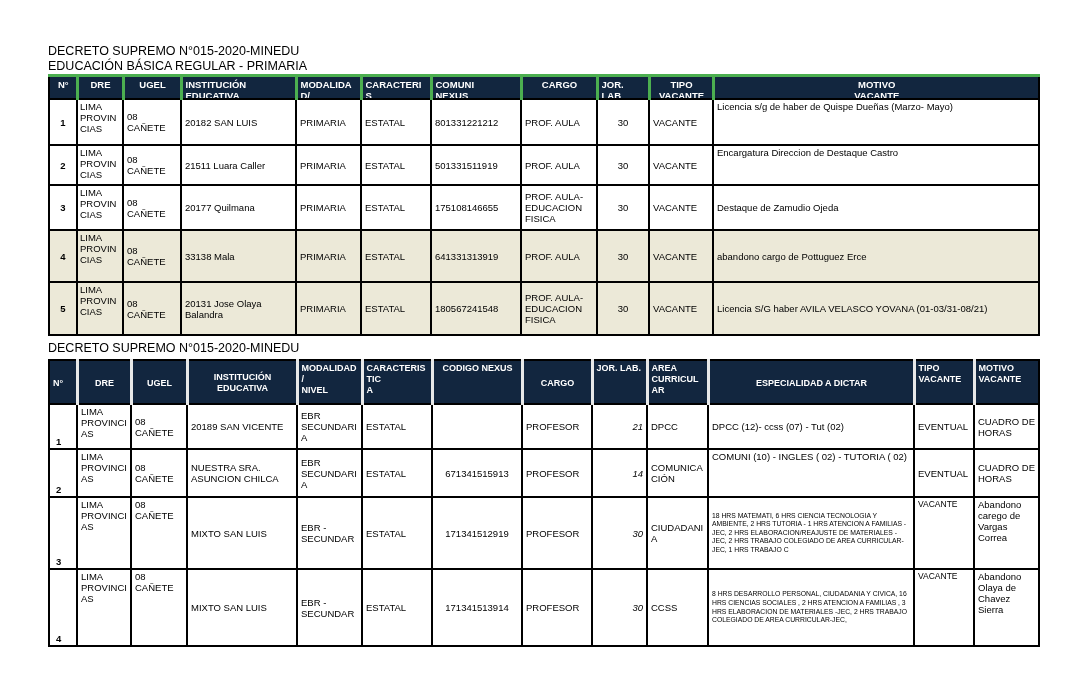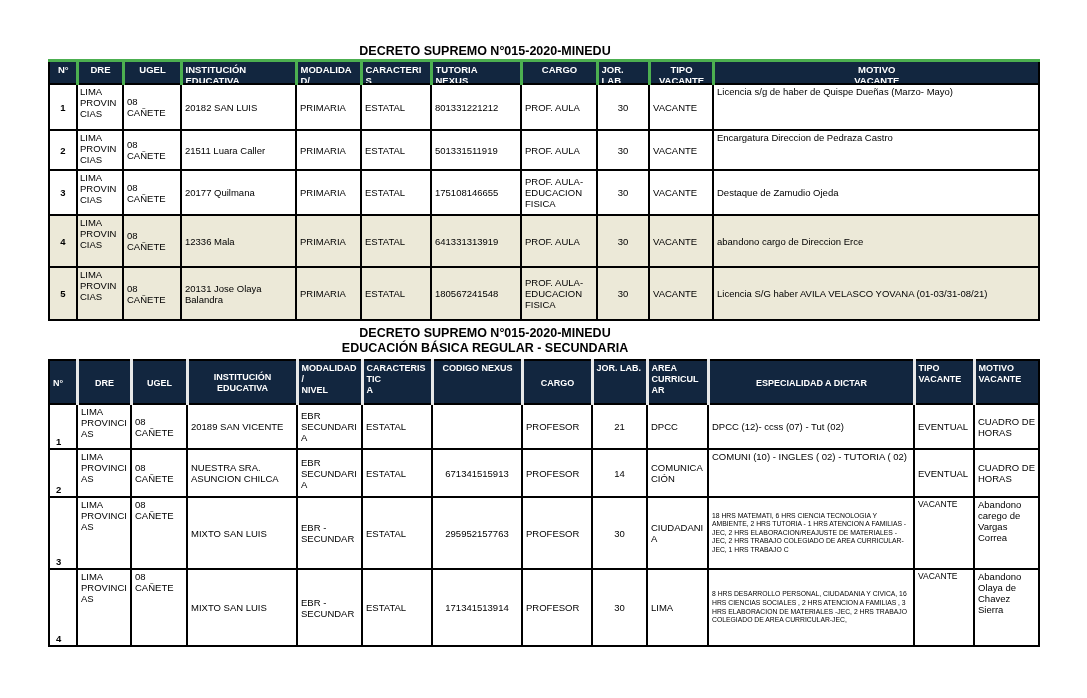--- a/index.html
+++ b/index.html
@@ -1,18 +1,18 @@
 <!DOCTYPE html>
 <html><head>
 <meta charset="utf-8">
 <style>
   html,body{margin:0;padding:0;background:#fff;}
   body{width:1087px;height:698px;font-family:"Liberation Sans",sans-serif;color:#000;overflow:hidden;}
   .page{padding:44px 0 0 48px;}
-  .title-block{width:874px;text-align:center;font-weight:bold;font-size:12.5px;line-height:15px;}
+  .title-block{width:874px;text-align:left;font-weight:normal;font-size:12.5px;line-height:15px;}
   .title-block.second{margin-top:5px;margin-bottom:3px;}
   table{border-collapse:collapse;table-layout:fixed;width:990px;}
   td,th{overflow:hidden;word-wrap:break-word;overflow-wrap:break-word;}
   
   th{background:#12263f;color:#fff;font-size:9.5px;font-weight:bold;line-height:11px;padding:2px 2px 0 3px;}
   #t1 th{border-top:3px solid #4caf50;border-left:3px solid #4caf50;border-bottom:2px solid #000;vertical-align:top;}
   #t1 th:first-child{border-left:2px solid #000;}
   #t1 .hclip{height:19px;overflow:hidden;}
   #t2 th{border-top:2px solid #000;border-left:3px solid #e8e8e8;border-bottom:2px solid #000;font-size:9px;}
   #t2 th:first-child{border-left:2px solid #000;}
@@ -32,39 +32,40 @@
   #t1 tbody tr:nth-child(2){height:40px;}
   #t1 tbody tr:nth-child(3){height:45px;}
   #t1 tbody tr:nth-child(4){height:52px;}
   #t1 tbody tr:nth-child(5){height:53px;}
   #t1 tbody tr:nth-child(1) .c10,#t1 tbody tr:nth-child(2) .c10{vertical-align:top;}
   #t1 tbody tr:nth-child(4) td,#t1 tbody tr:nth-child(5) td{background:#ece9d8;}
   
   #t2 .c0{vertical-align:bottom;font-weight:bold;padding-left:6px;}
   #t2 .c1{vertical-align:top;}
   #t2 .c6{text-align:center;margin-left:24px;}
-  #t2 .c8{text-align:center;}
+  #t2 .c8{text-align:right;font-style:italic;}
   #t2 tbody tr:nth-child(1){height:45px;}
   #t2 tbody tr:nth-child(2){height:48px;}
   #t2 tbody tr:nth-child(3){height:72px;}
   #t2 tbody tr:nth-child(4){height:77px;}
   #t2 tbody tr:nth-child(2) .c10{vertical-align:top;}
   #t2 tbody tr:nth-child(3) .c2,#t2 tbody tr:nth-child(4) .c2,
   #t2 tbody tr:nth-child(3) .c11,#t2 tbody tr:nth-child(4) .c11,
   #t2 tbody tr:nth-child(3) .c12,#t2 tbody tr:nth-child(4) .c12{vertical-align:top;}
   #t2 tbody tr:nth-child(3) .c10,#t2 tbody tr:nth-child(4) .c10{font-size:6.8px;line-height:8.6px;}
   #t2 tbody tr:nth-child(3) .c11,#t2 tbody tr:nth-child(4) .c11{font-size:8.5px;}
 </style>
 </head>
 <body>
 
 <div class="page">
 
   <div class="title-block">
     <div>DECRETO SUPREMO N°015-2020-MINEDU</div>
+    <div>EDUCACIÓN BÁSICA REGULAR - PRIMARIA</div>
   </div>
 
   <table id="t1">
     <colgroup>
       <col style="width:28px">
         <col style="width:46px">
         <col style="width:58px">
         <col style="width:115px">
       <col style="width:65px">
         <col style="width:70px">
@@ -88,21 +89,21 @@
         <th class="hl">
             <div class="hclip"><span>INSTITUCIÓN</span><br><span>EDUCATIVA</span></div>
           </th>
         <th class="hl">
             <div class="hclip"><span>MODALIDAD/</span><br></div>
           </th>
         <th class="hl">
             <div class="hclip"><span>CARACTERIS</span><br></div>
           </th>
         <th class="hl">
-            <div class="hclip"><span>TUTORIA</span><br><span>NEXUS</span></div>
+            <div class="hclip"><span>COMUNI</span><br><span>NEXUS</span></div>
           </th>
         <th class="hc">
             <div class="hclip"><span>CARGO</span></div>
           </th>
         <th class="hl">
             <div class="hclip"><span>JOR.</span><br><span>LAB</span></div>
           </th>
         <th class="hc">
             <div class="hclip"><span>TIPO</span><br><span>VACANTE</span></div>
           </th>
@@ -129,67 +130,66 @@
           <td class="c0">2</td>
           <td class="c1">LIMA PROVINCIAS</td>
           <td class="c2">08 CAÑETE</td>
           <td class="c3">21511 Luara Caller</td>
           <td class="c4">PRIMARIA</td>
           <td class="c5">ESTATAL</td>
           <td class="c6">501331511919</td>
           <td class="c7">PROF. AULA</td>
           <td class="c8">30</td>
           <td class="c9">VACANTE</td>
-          <td class="c10">Encargatura Direccion de Pedraza Castro</td>
+          <td class="c10">Encargatura Direccion de Destaque Castro</td>
         </tr>
         <tr>
           <td class="c0">3</td>
           <td class="c1">LIMA PROVINCIAS</td>
           <td class="c2">08 CAÑETE</td>
           <td class="c3">20177 Quilmana</td>
           <td class="c4">PRIMARIA</td>
           <td class="c5">ESTATAL</td>
           <td class="c6">175108146655</td>
           <td class="c7">PROF. AULA-EDUCACION FISICA</td>
           <td class="c8">30</td>
           <td class="c9">VACANTE</td>
           <td class="c10">Destaque de Zamudio Ojeda</td>
         </tr>
         <tr>
           <td class="c0">4</td>
           <td class="c1">LIMA PROVINCIAS</td>
           <td class="c2">08 CAÑETE</td>
-          <td class="c3">12336 Mala</td>
+          <td class="c3">33138 Mala</td>
           <td class="c4">PRIMARIA</td>
           <td class="c5">ESTATAL</td>
           <td class="c6">641331313919</td>
           <td class="c7">PROF. AULA</td>
           <td class="c8">30</td>
           <td class="c9">VACANTE</td>
-          <td class="c10">abandono cargo de Direccion Erce</td>
+          <td class="c10">abandono cargo de Pottuguez Erce</td>
         </tr>
         <tr>
           <td class="c0">5</td>
           <td class="c1">LIMA PROVINCIAS</td>
           <td class="c2">08 CAÑETE</td>
           <td class="c3">20131 Jose Olaya Balandra</td>
           <td class="c4">PRIMARIA</td>
           <td class="c5">ESTATAL</td>
           <td class="c6">180567241548</td>
           <td class="c7">PROF. AULA-EDUCACION FISICA</td>
           <td class="c8">30</td>
           <td class="c9">VACANTE</td>
           <td class="c10">Licencia S/G haber AVILA VELASCO YOVANA (01-03/31-08/21)</td>
         </tr>
       </tbody>
   </table>
 
   <div class="title-block second">
     <div>DECRETO SUPREMO N°015-2020-MINEDU</div>
-    <div>EDUCACIÓN BÁSICA REGULAR - SECUNDARIA</div>
   </div>
 
   <table id="t2">
     <colgroup>
       <col style="width:28px">
         <col style="width:54px">
         <col style="width:56px">
         <col style="width:110px">
       <col style="width:65px">
         <col style="width:70px">
@@ -249,39 +249,39 @@
           <td class="c11">EVENTUAL</td>
           <td class="c12">CUADRO DE HORAS</td>
         </tr>
         <tr>
           <td class="c0">3</td>
           <td class="c1">LIMA PROVINCIAS</td>
           <td class="c2">08 CAÑETE</td>
           <td class="c3">MIXTO SAN LUIS</td>
           <td class="c4">EBR - SECUNDAR</td>
           <td class="c5">ESTATAL</td>
-          <td class="c6">295952157763</td>
+          <td class="c6">171341512919</td>
           <td class="c7">PROFESOR</td>
           <td class="c8">30</td>
           <td class="c9">CIUDADANIA</td>
           <td class="c10">18 HRS MATEMATI, 6 HRS CIENCIA TECNOLOGIA Y AMBIENTE, 2 HRS TUTORIA - 1 HRS ATENCION A FAMILIAS - JEC, 2 HRS ELABORACION/REAJUSTE DE MATERIALES -JEC, 2 HRS TRABAJO COLEGIADO DE AREA CURRICULAR-JEC, 1 HRS TRABAJO C</td>
           <td class="c11">VACANTE</td>
           <td class="c12">Abandono carego de Vargas Correa</td>
         </tr>
         <tr>
           <td class="c0">4</td>
           <td class="c1">LIMA PROVINCIAS</td>
           <td class="c2">08 CAÑETE</td>
           <td class="c3">MIXTO SAN LUIS</td>
           <td class="c4">EBR - SECUNDAR</td>
           <td class="c5">ESTATAL</td>
           <td class="c6">171341513914</td>
           <td class="c7">PROFESOR</td>
           <td class="c8">30</td>
-          <td class="c9">LIMA</td>
+          <td class="c9">CCSS</td>
           <td class="c10">8 HRS DESARROLLO PERSONAL, CIUDADANIA Y CIVICA, 16 HRS CIENCIAS SOCIALES , 2 HRS ATENCION A FAMILIAS , 3 HRS ELABORACION DE MATERIALES -JEC, 2 HRS TRABAJO COLEGIADO DE AREA CURRICULAR-JEC,</td>
           <td class="c11">VACANTE</td>
           <td class="c12">Abandono Olaya de Chavez Sierra</td>
         </tr>
       </tbody>
   </table>
 
 </div>
 
 </body></html>

